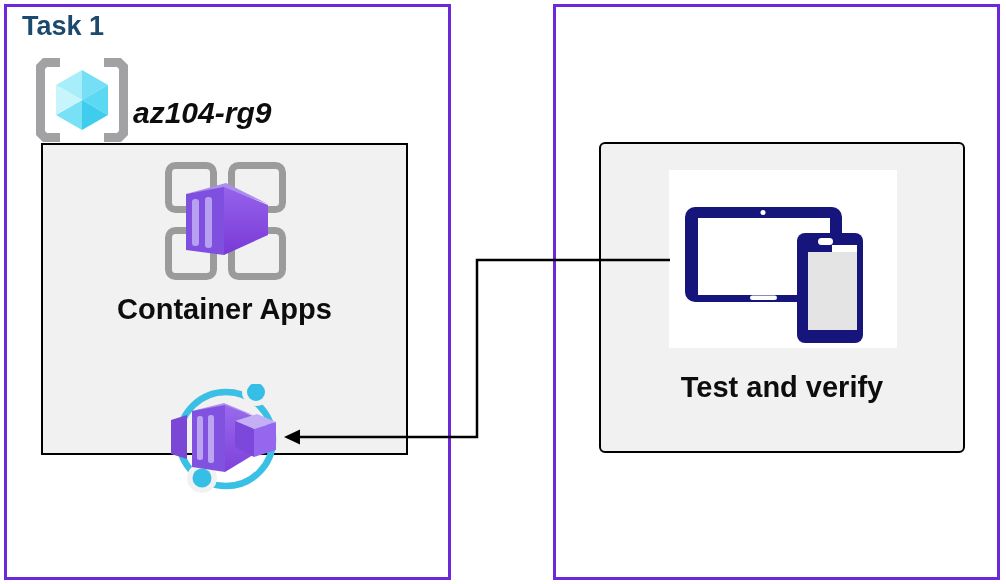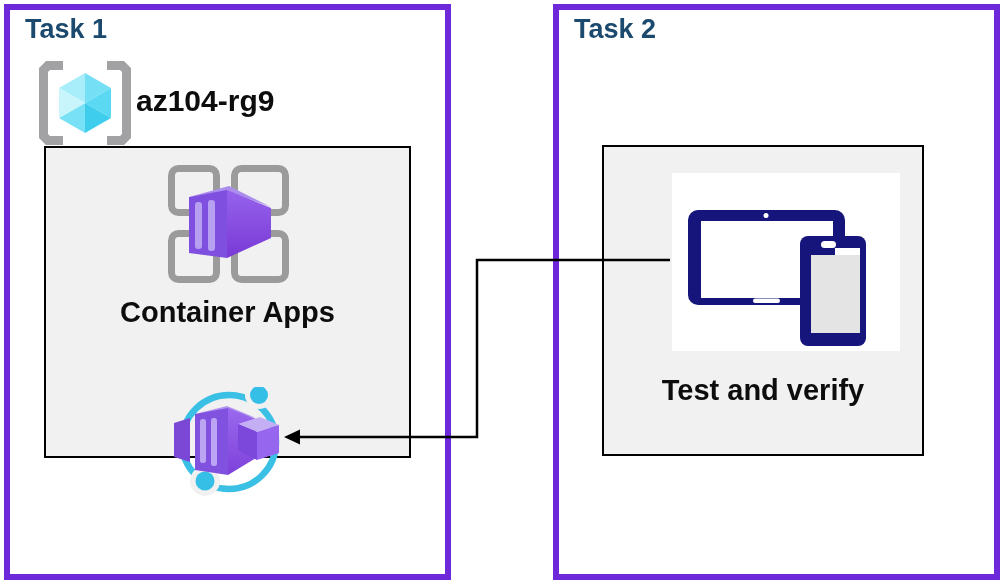--- a/index.html
+++ b/index.html
@@ -13,21 +13,21 @@
     width: 1006px;
     height: 584px;
     background: #ffffff;
     overflow: hidden;
   }
   .task-box {
     position: absolute;
     top: 4px;
     width: 447px;
     height: 576px;
-    border: 6px solid #6d28d9;
+    border: 3px solid #6d28d9;
     background: #ffffff;
     box-sizing: border-box;
   }
   #task1-box { left: 4px; }
   #task2-box { left: 553px; }
   .task-title {
     position: absolute;
     left: 15px;
     top: 4px;
     font-size: 27px;
@@ -38,43 +38,45 @@
   .rg-icon {
     position: absolute;
     left: 29px;
     top: 51px;
     width: 92px;
     height: 84px;
   }
   .rg-label {
     position: absolute;
     left: 126px;
-    top: 73px;
+    top: 88px;
     font-size: 30px;
     font-weight: bold;
     color: #0d0d0d;
     line-height: 36px;
+    font-style: italic;
   }
   .inner-box {
     position: absolute;
     background: #F1F1F1;
     border: 2px solid #000000;
     box-sizing: border-box;
   }
   #env-app-box {
     left: 34px;
     top: 136px;
     width: 367px;
     height: 312px;
   }
   #verify-box {
     left: 43px;
     top: 135px;
-    width: 322px;
+    width: 366px;
     height: 311px;
+    border-radius: 6px;
   }
   .env-icon {
     position: absolute;
     left: 120px;
     top: 13px;
     width: 126px;
     height: 126px;
   }
   .env-label {
     position: absolute;
@@ -211,21 +213,20 @@
           <polygon points="65,37 87,30 106,38 84,45" fill="#C5AFF4"></polygon>
           <polygon points="84,45 106,38 106,66 84,73" fill="#9766EE"></polygon>
           <polygon points="65,37 84,45 84,73 65,63" fill="#7C47DB"></polygon>
         </g>
       </svg>
 
     </div>
   </div>
 
   <div class="task-box" id="task2-box">
-    <div class="task-title">Task 2</div>
 
     <div class="inner-box" id="verify-box">
       <div class="devices-area">
         <svg class="devices-icon" viewBox="0 0 228 178">
           <g>
             <rect x="16" y="37" width="157" height="95" rx="10" fill="#15157B"></rect>
             <rect x="29" y="48" width="132" height="77" fill="#ffffff"></rect>
             <circle cx="94" cy="42.5" r="2.5" fill="#ffffff"></circle>
             <rect x="81" y="125.5" width="27" height="4.5" rx="2.2" fill="#ffffff"></rect>
           </g>

